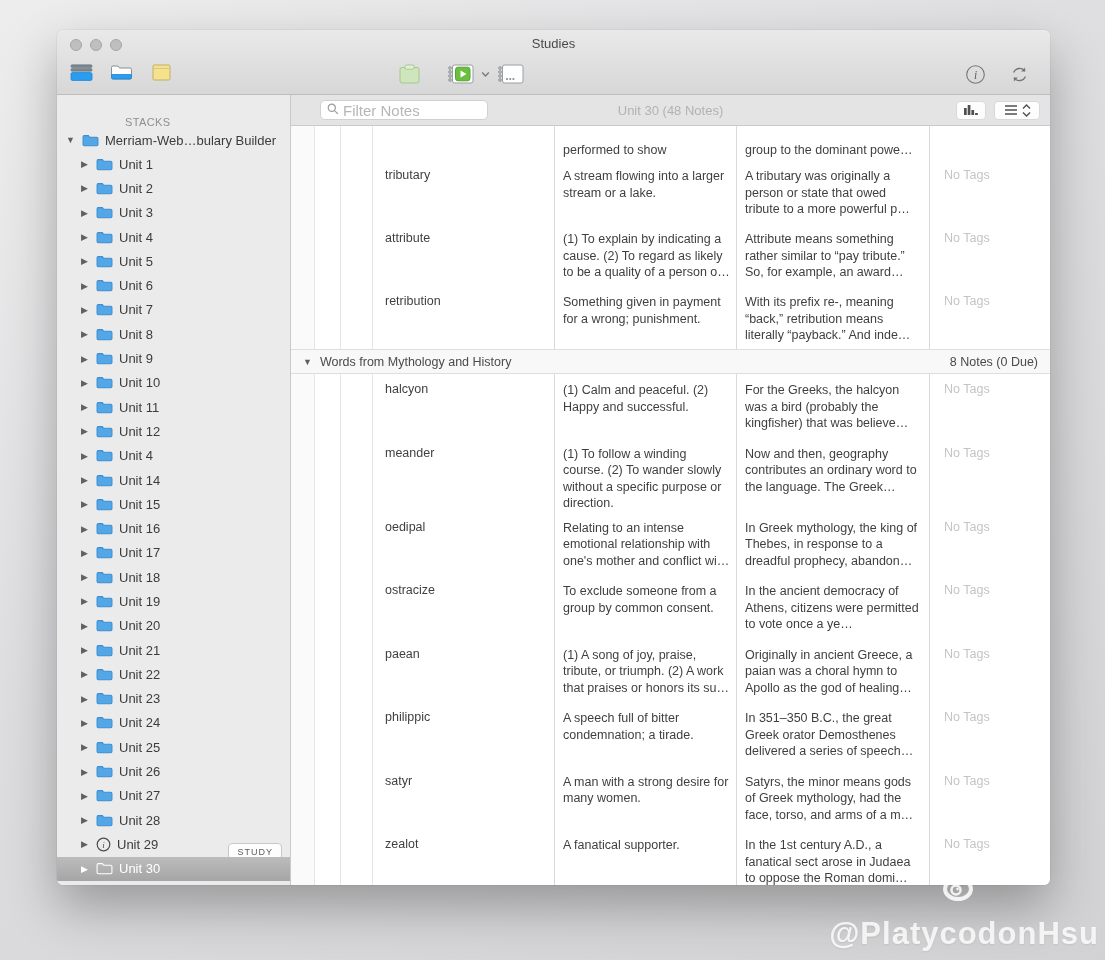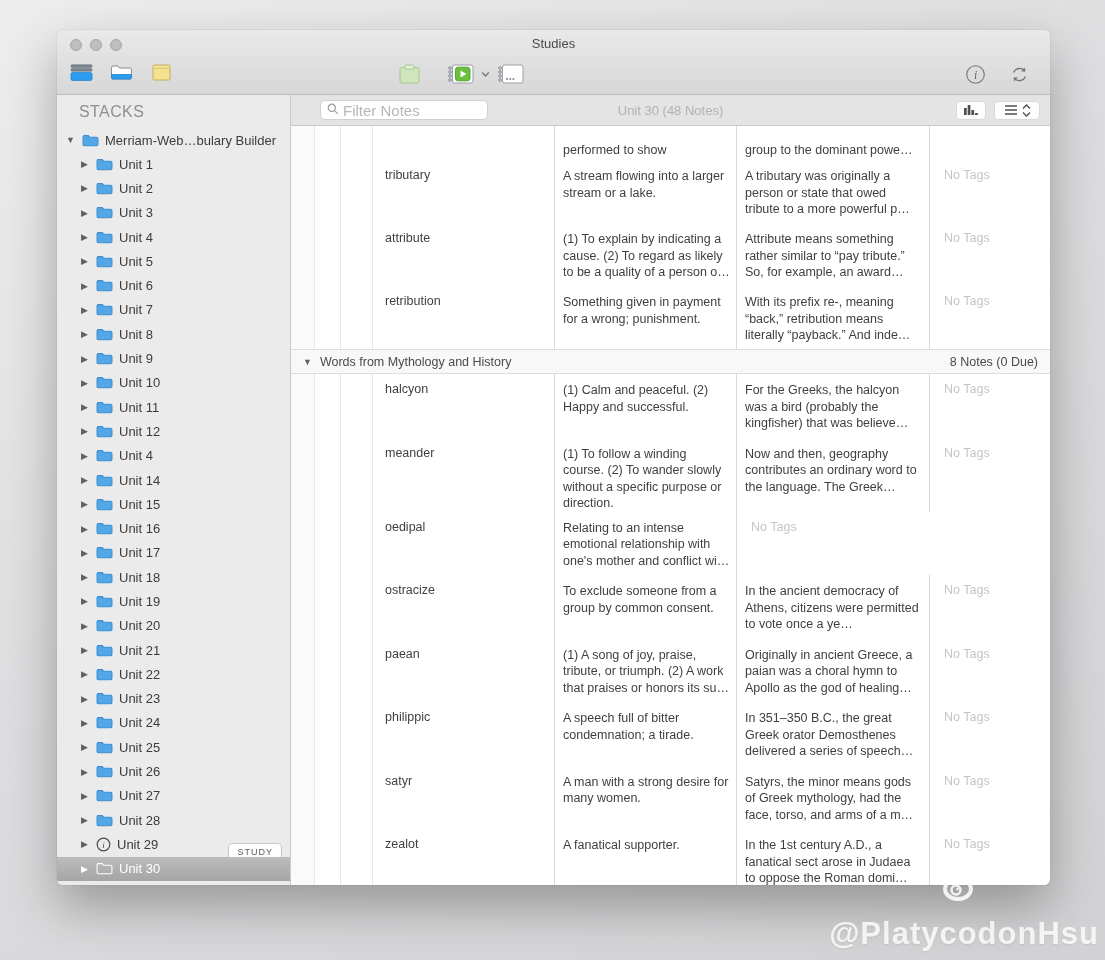--- a/index.html
+++ b/index.html
@@ -24,21 +24,21 @@
   .traffic span { width:12px; height:12px; border-radius:50%; background:#bfbfbf; border:1px solid #a6a6a6; }
   .win-title { position:absolute; top:6px; left:0; right:0; text-align:center; font-size:13px; color:#4a4a4a; }
   .tbicon { position:absolute; top:34px; display:flex; align-items:center; cursor:default; }
   .roundbtn { border-radius:50%; }
   
   .content { position:absolute; top:65px; bottom:0; left:0; right:0; display:flex; }
   .sidebar {
     width:234px; flex:none; background:#ebebeb; border-right:1px solid #c9c9c9;
     font-size:13px; color:#3c3c3c; overflow:hidden;
   }
-  .stacks-label { height:33px; padding:8px 0 0 22px; font-size:16px; color:#8f8f8f; letter-spacing:.4px; }
+  .stacks-label { height:33px; padding:21px 0 0 22px; font-size:11px; color:#8f8f8f; letter-spacing:.4px;margin-left:46px; }
   .root-item { height:24px; display:flex; align-items:center; padding-left:8px; gap:6px; }
   .unit-item { height:24.3px; display:flex; align-items:center; padding-left:22px; gap:6px; position:relative; }
   .disclosure { width:11px; font-size:9px; color:#606060; flex:none; text-align:center; }
   .u-icon { flex:none; display:flex; align-items:center; }
   .u-label { white-space:nowrap; }
   .u-badge {
     position:absolute; right:8px; top:11px; background:#fdfdfd; border:1px solid #c7c7c7;
     border-radius:4px; font-size:9px; color:#5d5d5d; letter-spacing:1px; padding:2.5px 8px;
   }
   .unit-item.selected { background:linear-gradient(#bcbcbc,#a5a5a5); color:#fff; }
@@ -624,20 +624,21 @@
     <div class="cell c-def">(1) To follow a winding course. (2) To wander slowly without a specific purpose or direction.</div>
     <div class="cell c-notes">Now and then, geography contributes an ordinary word to the language. The Greek…</div>
     <div class="cell c-tags">No Tags</div>
   </div>
             <div class="grid-row">
     <div class="cell c1"></div>
     <div class="cell c2"></div>
     <div class="cell c3"></div>
     <div class="cell c-term">oedipal</div>
     <div class="cell c-def">Relating to an intense emotional relationship with one's mother and conflict wi…</div>
+    <div class="cell c-notes">In Greek mythology, the king of Thebes, in response to a dreadful prophecy, abandon…</div>
     <div class="cell c-tags">No Tags</div>
   </div>
             <div class="grid-row">
     <div class="cell c1"></div>
     <div class="cell c2"></div>
     <div class="cell c3"></div>
     <div class="cell c-term">ostracize</div>
     <div class="cell c-def">To exclude someone from a group by common consent.</div>
     <div class="cell c-notes">In the ancient democracy of Athens, citizens were permitted to vote once a ye…</div>
     <div class="cell c-tags">No Tags</div>

